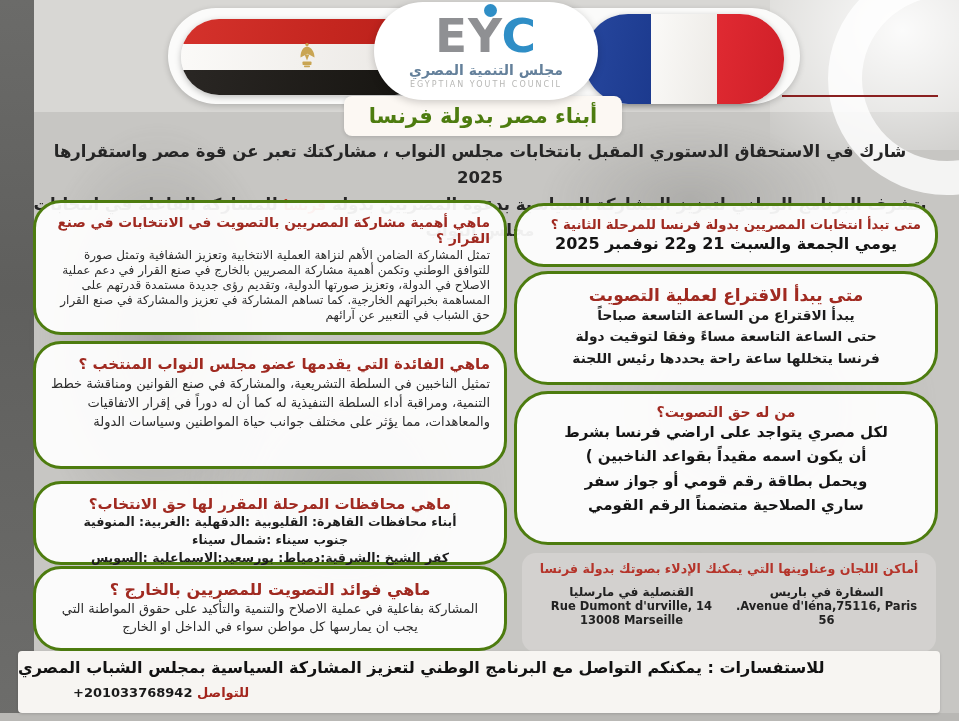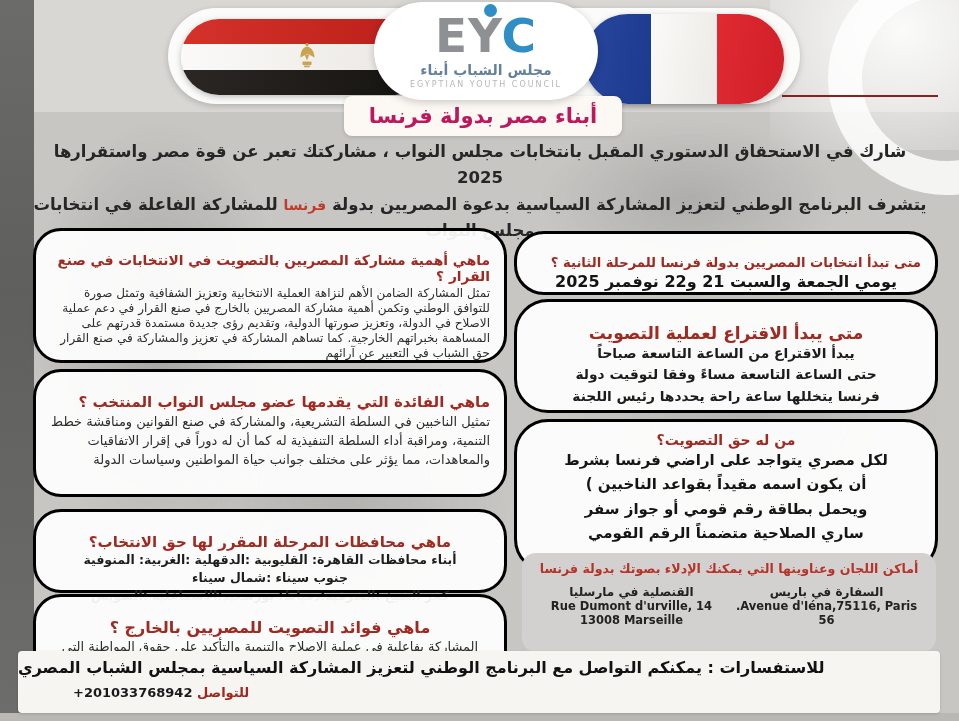--- a/index.html
+++ b/index.html
@@ -42,29 +42,29 @@
     box-shadow:0 2px 8px rgba(0,0,0,.2);text-align:center;}
   .logo-mark{position:relative;display:inline-block;margin-top:10px;font-weight:bold;font-size:47px;letter-spacing:1px;line-height:1;}
   .logo-mark .gray{color:#8f9093;}
   .logo-mark .blue{color:#2f8ec6;}
   .logo-dot{position:absolute;left:49px;top:-8px;width:13px;height:13px;border-radius:50%;background:#2f8ec6;}
   .logo-ar{font-size:14px;font-weight:bold;color:#64809b;margin-top:3px;direction:rtl;}
   .logo-en{font-size:8px;color:#b7b7b5;letter-spacing:2px;margin-top:2px;}
 
   .title-box{position:absolute;left:344px;top:96px;width:278px;height:40px;background:#fcf8f3;border-radius:8px;z-index:4;
     display:flex;align-items:center;justify-content:center;box-shadow:0 1px 4px rgba(0,0,0,.15);}
-  .title-box .t{color:#be185d;font-weight:bold;font-size:21px;direction:rtl;text-align:right;}
+  .title-box .t{color:#4d7c0f;font-weight:bold;font-size:21px;direction:rtl;text-align:right;}
 
   .intro{position:absolute;left:28px;top:139px;width:904px;text-align:center;direction:rtl;z-index:3;
     font-weight:bold;font-size:16.5px;color:#262626;line-height:1.6;}
   .intro .hl{color:#c13a2b;font-size:14px;}
 
   
-  .qbox{position:absolute;background:rgba(255,255,255,.93);border:3px solid #000000;border-radius:28px;
-    direction:rtl;box-sizing:border-box;padding:21px 14px 6px 14px;z-index:3;margin-top:28px;}
+  .qbox{position:absolute;background:rgba(255,255,255,.93);border:3px solid #4d7c0f;border-radius:28px;
+    direction:rtl;box-sizing:border-box;padding:11px 14px 6px 14px;z-index:3;}
   .q{color:#a02a21;font-weight:bold;}
   .a{color:#2d2d2d;}
   .center{text-align:center;}
   .right{text-align:right;}
 
   .lb1{left:33px;top:200px;width:474px;height:135px;}
   .lb1 .q{font-size:13.8px;}
   .lb1 .a{font-size:12px;line-height:1.26;margin-top:2px;}
   .lb2{left:33px;top:341px;width:474px;height:128px;}
   .lb2 .q{font-size:15px;}
@@ -137,21 +137,21 @@
   <div class="vstripe fr-blue"></div>
   <div class="vstripe fr-white"></div>
   <div class="vstripe fr-red"></div>
 </div>
 
 <div class="logo-pill">
   <div class="logo-mark">
     <span class="gray">EY</span><span class="blue">C</span>
     <span class="logo-dot"></span>
   </div>
-  <div class="logo-ar">مجلس الشباب أبناء</div>
+  <div class="logo-ar">مجلس التنمية المصري</div>
   <div class="logo-en">EGYPTIAN YOUTH COUNCIL</div>
 </div>
 
 <div class="title-box">
   <span class="t">أبناء مصر بدولة  فرنسا</span>
 </div>
 
 <div class="intro">
   <span>شارك في الاستحقاق الدستوري المقبل بانتخابات مجلس النواب ، مشاركتك تعبر عن قوة مصر واستقرارها 2025</span><br>
   <span>يتشرف البرنامج الوطني لتعزيز المشاركة السياسية بدعوة المصريين بدولة</span>

